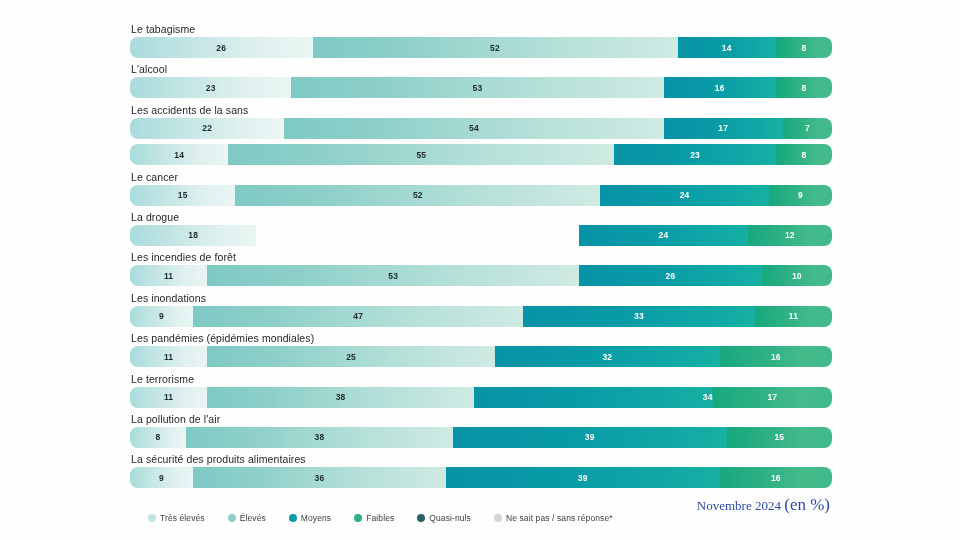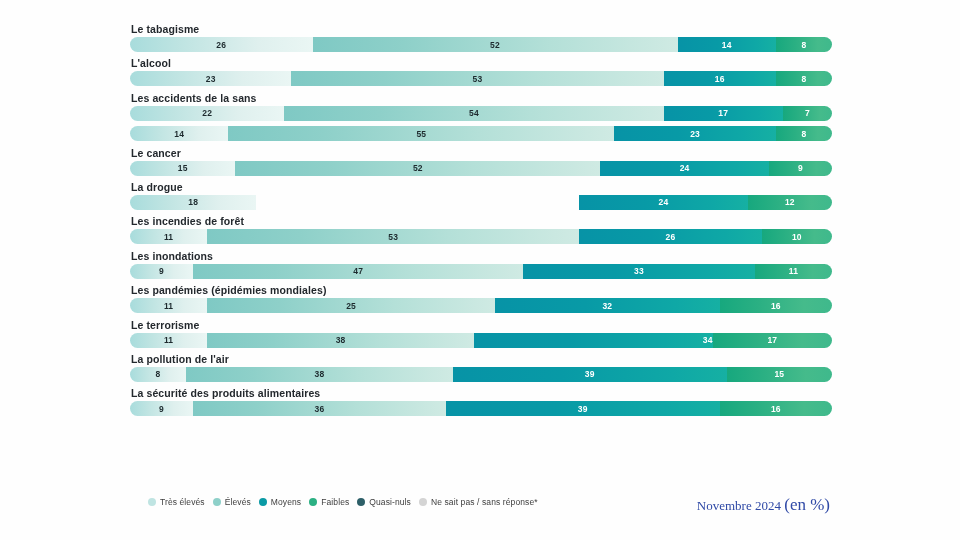--- a/index.html
+++ b/index.html
@@ -20,30 +20,30 @@
     left:130px;
     top:23px;
     width:702px;
   }
   .row{
     margin-bottom:5.4px;
   }
   .row-label{
     font-size:10.5px;
     color:#23282d;
-    font-weight:700;
+    font-weight:400;
     letter-spacing:.1px;
     line-height:13px;
     margin-left:1px;
     margin-bottom:1px;
     white-space:nowrap;
   }
   .bar{
     position:relative;
-    height:15px;
+    height:21px;
     width:702px;
     border-radius:8px;
     overflow:hidden;
     display:flex;
     background:transparent;
   }
   .seg{
     height:100%;
     display:flex;
     align-items:center;
@@ -66,24 +66,24 @@
     background:linear-gradient(90deg,#0793a6 0%,#089aa6 40%,#0fa8a6 80%,#16b0a3 100%);
     color:#ffffff;
   }
   .seg-3{
     background:linear-gradient(90deg,#17a87e 0%,#2bb083 35%,#45bb8b 75%,#3fb98c 100%);
     color:#ffffff;
   }
   .legend{
     position:absolute;
     left:148px;
-    top:497px;
+    top:513px;
     display:flex;
     align-items:center;
-    gap:8px;
+    gap:23px;
   }
   .legend-item{
     display:flex;
     align-items:center;
     gap:4px;
   }
   .legend-dot{
     width:8px;height:8px;border-radius:50%;
     display:inline-block;
     flex:none;

